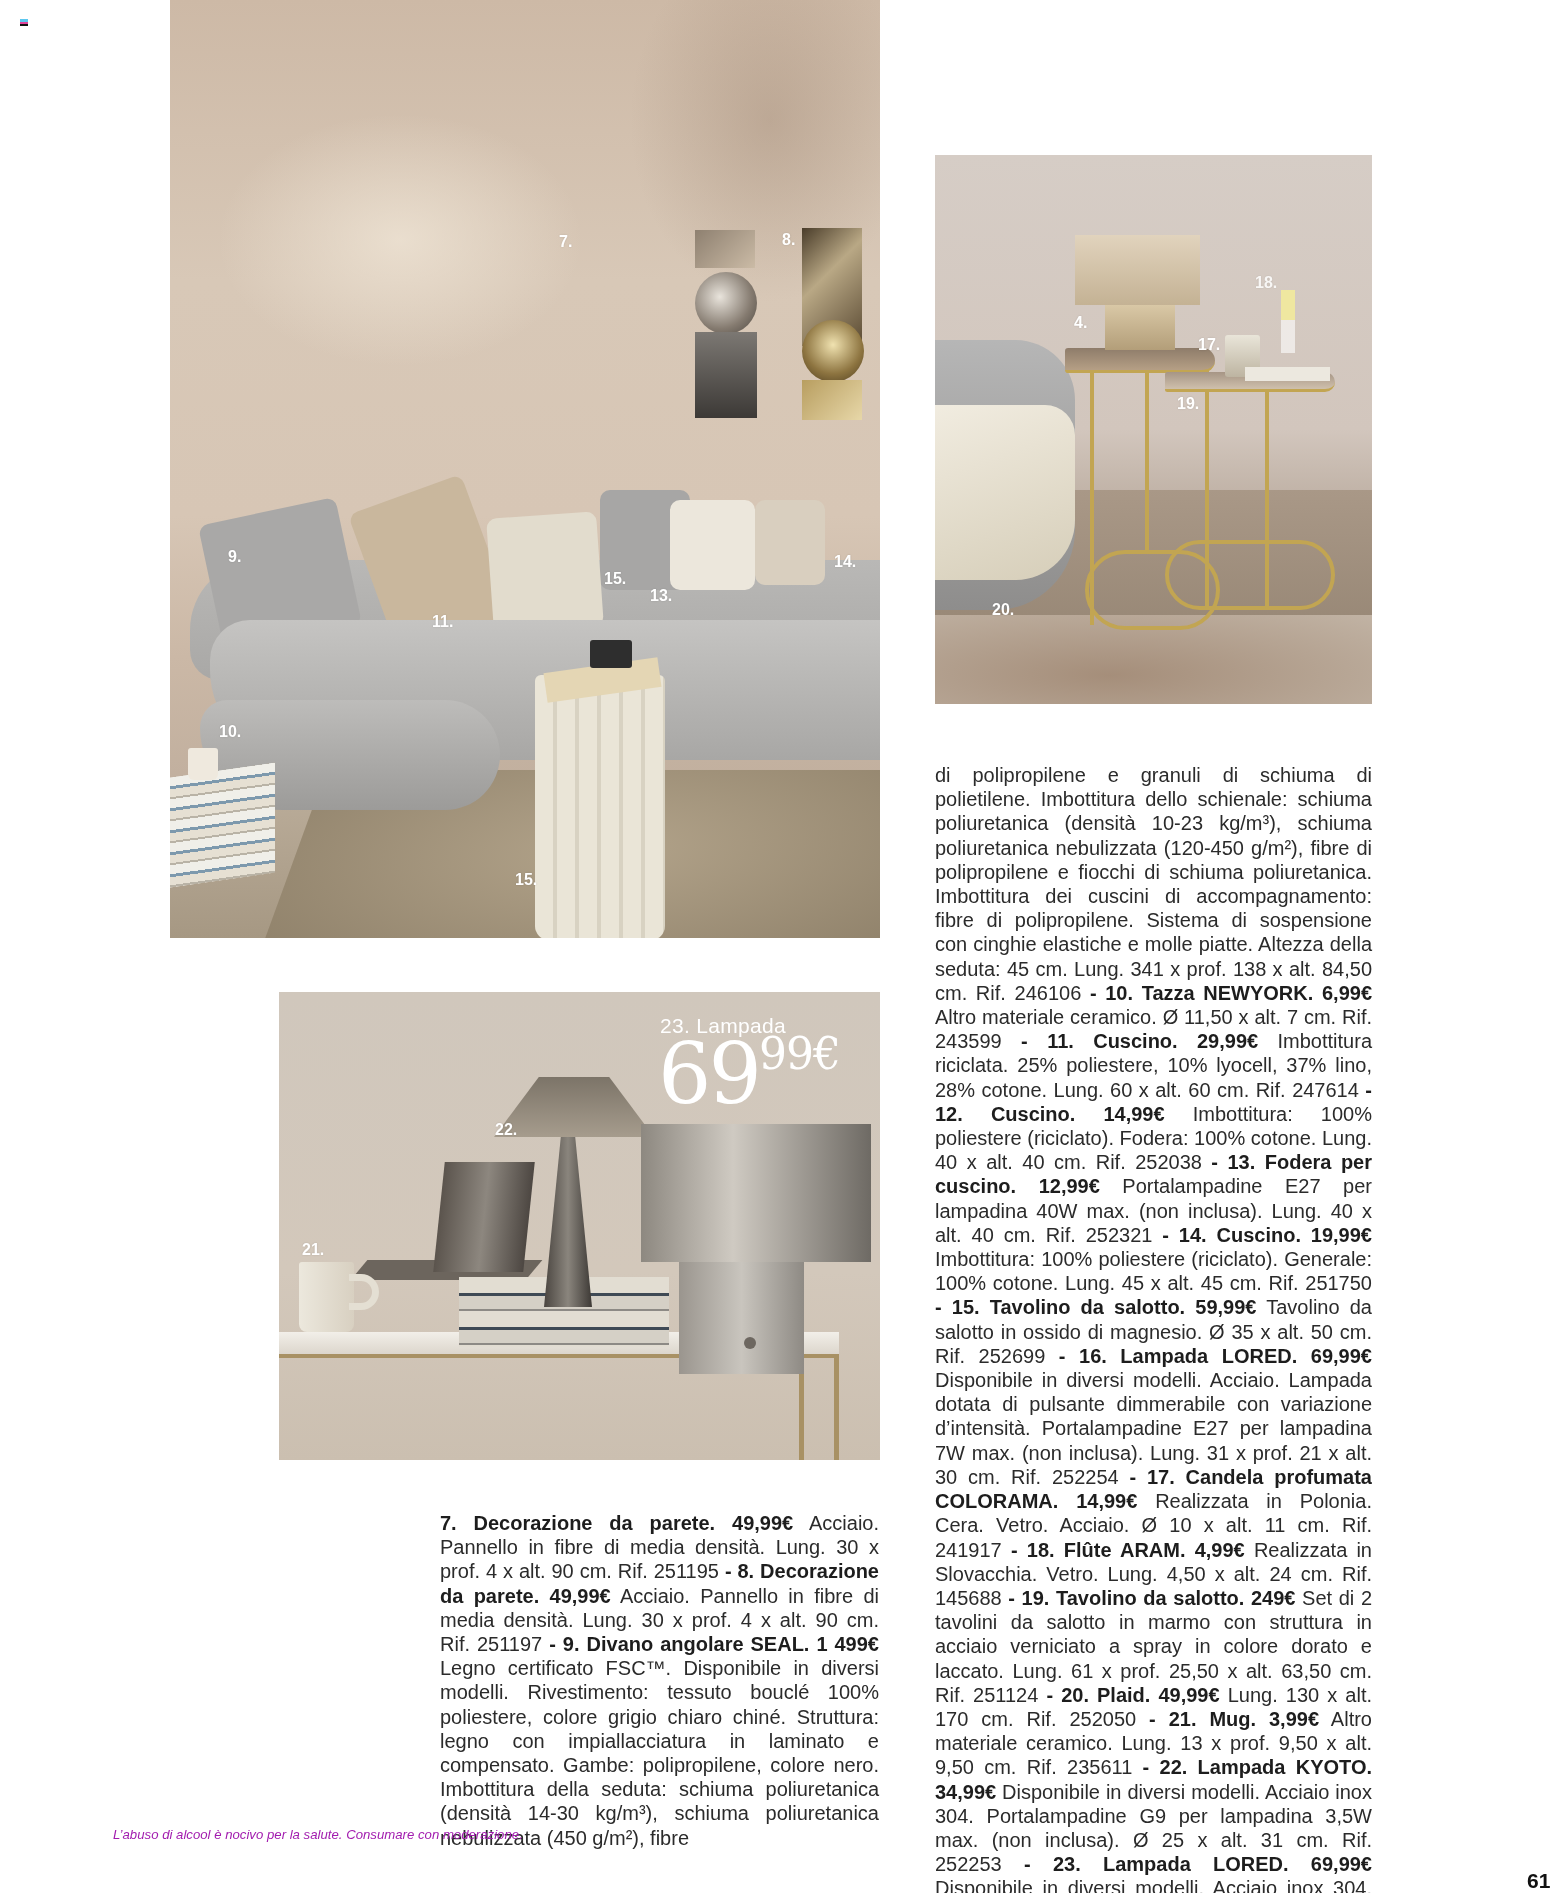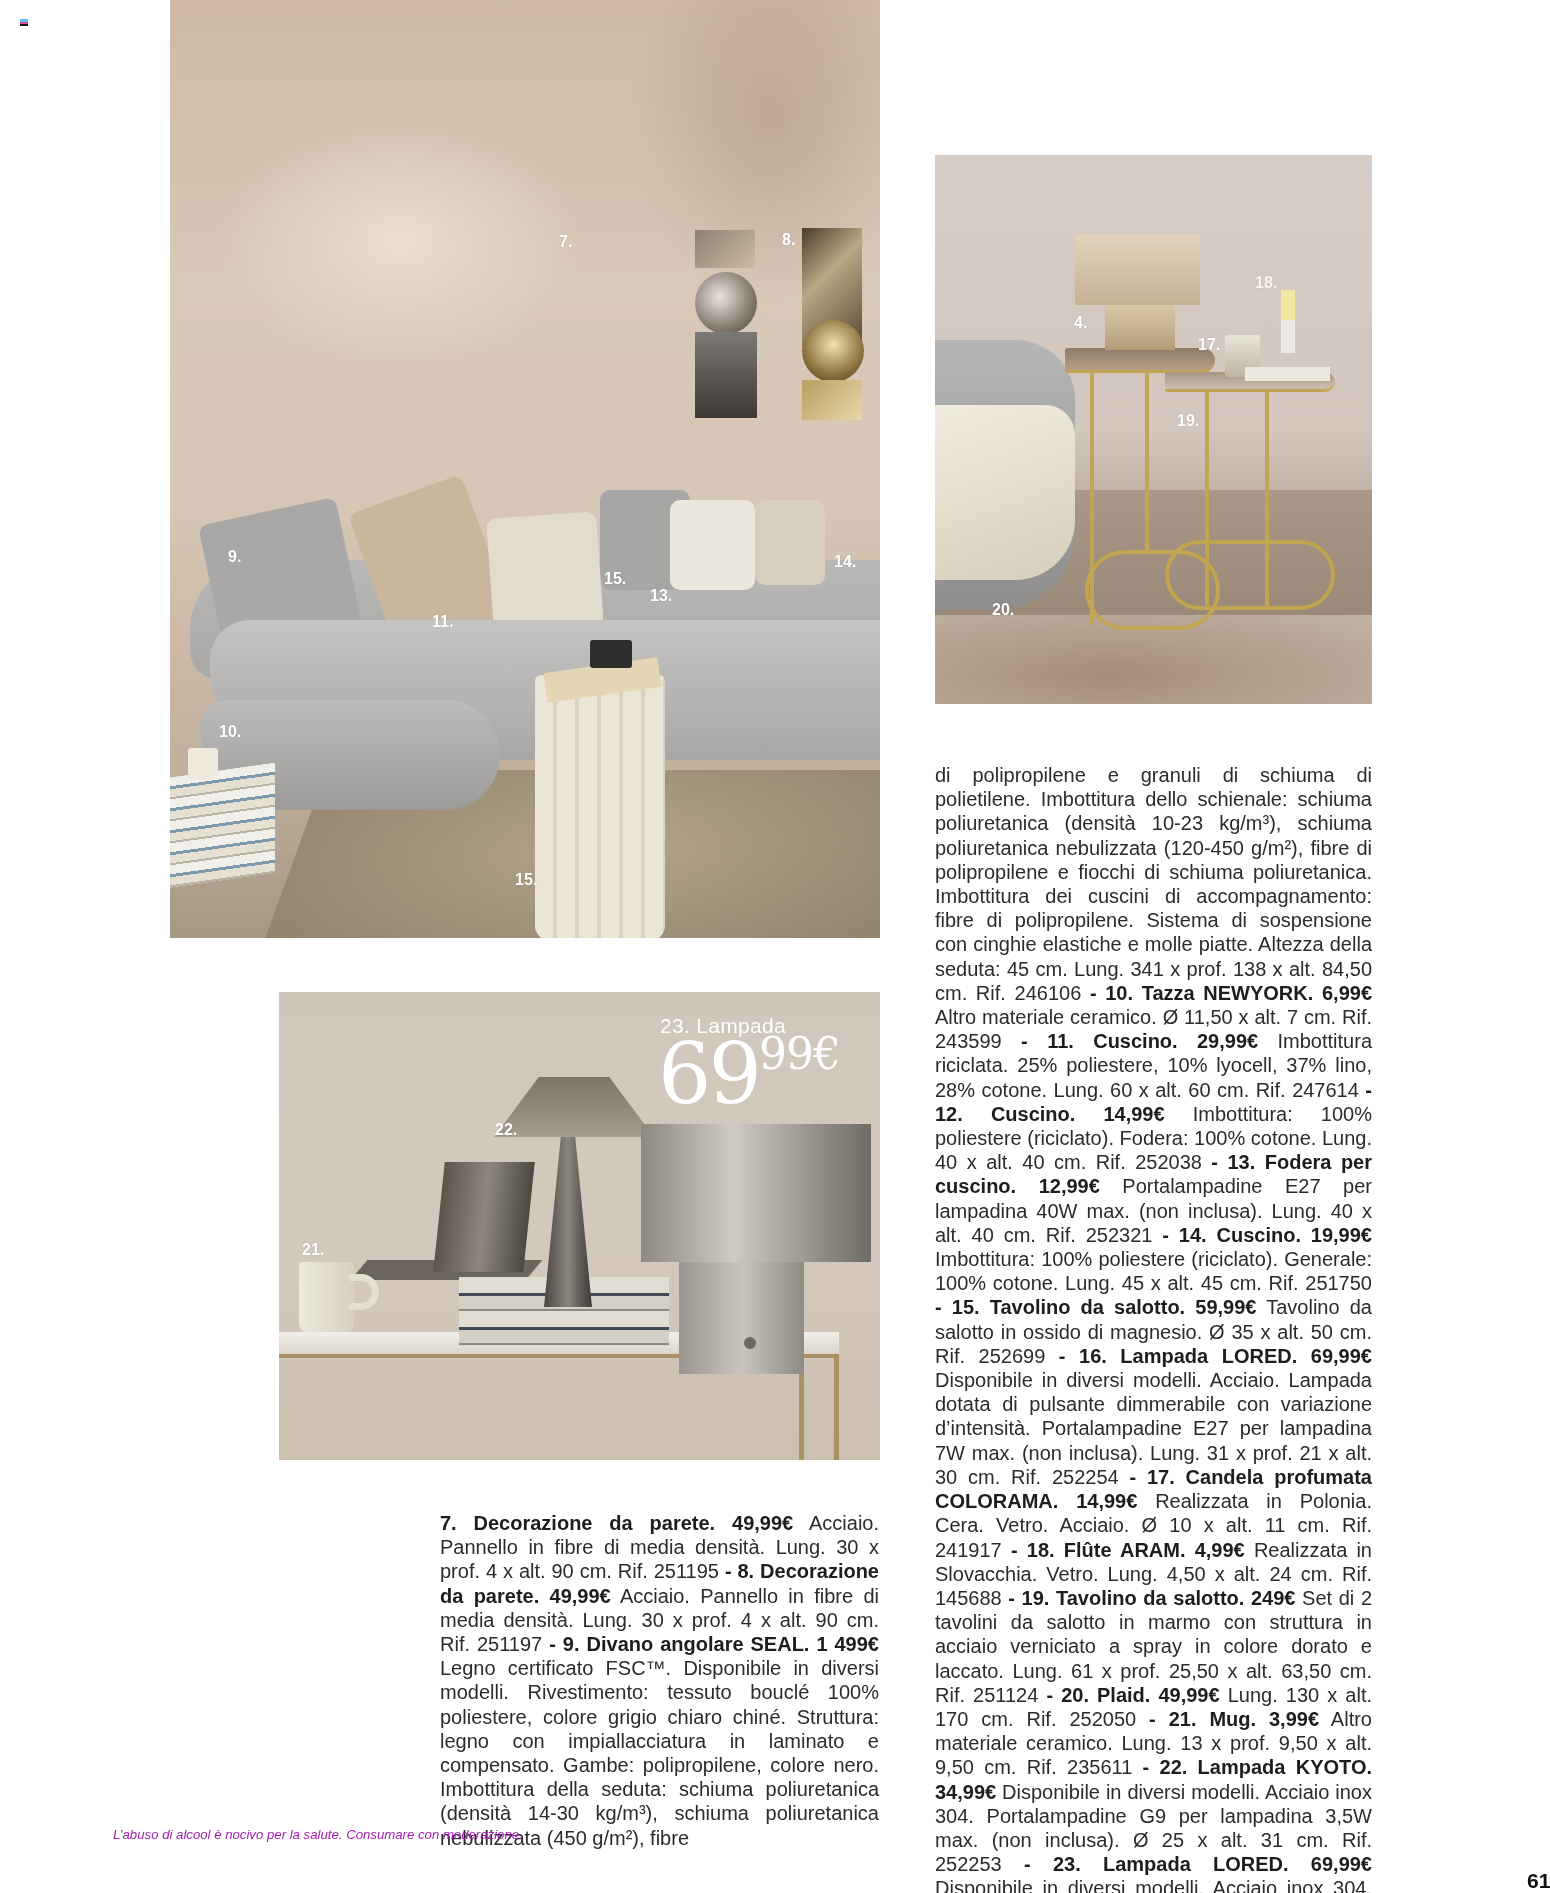--- a/index.html
+++ b/index.html
@@ -159,21 +159,21 @@
   <div class="top2"></div>
   <div class="lampshade16"></div>
   <div class="lampbase16"></div>
   <div class="candle"></div>
   <div class="book2"></div>
   <div class="flute"></div>
 
   <span class="photo-label" style="left:139px;top:159px">4.</span>
   <span class="photo-label" style="left:263px;top:181px">17.</span>
   <span class="photo-label" style="left:320px;top:119px;opacity:.85">18.</span>
-  <span class="photo-label" style="left:242px;top:257px">19.</span>
+  <span class="photo-label" style="left:242px;top:240px">19.</span>
   <span class="photo-label" style="left:57px;top:446px">20.</span>
 </div>
 
 <div class="photo" id="photo-lamps">
   <div class="console"></div>
   <div class="console-leg" style="left:555px"></div>
   <div class="console-leg" style="left:520px"></div>
   <div class="notebook-base"></div>
   <div class="notebook"></div>
   <div class="books3"></div>

